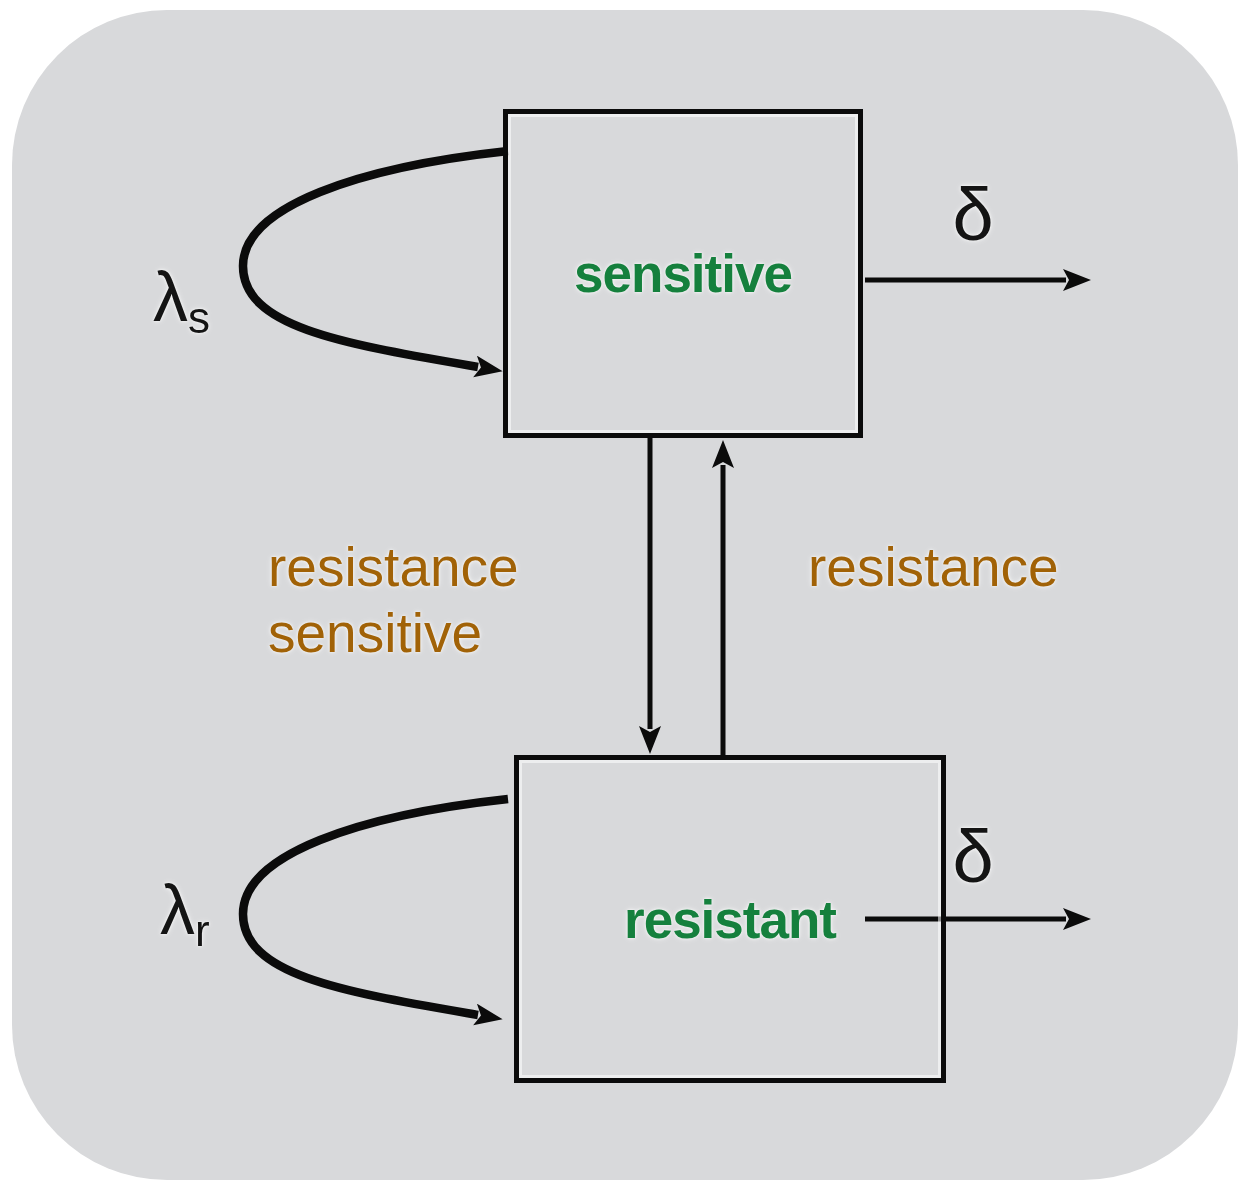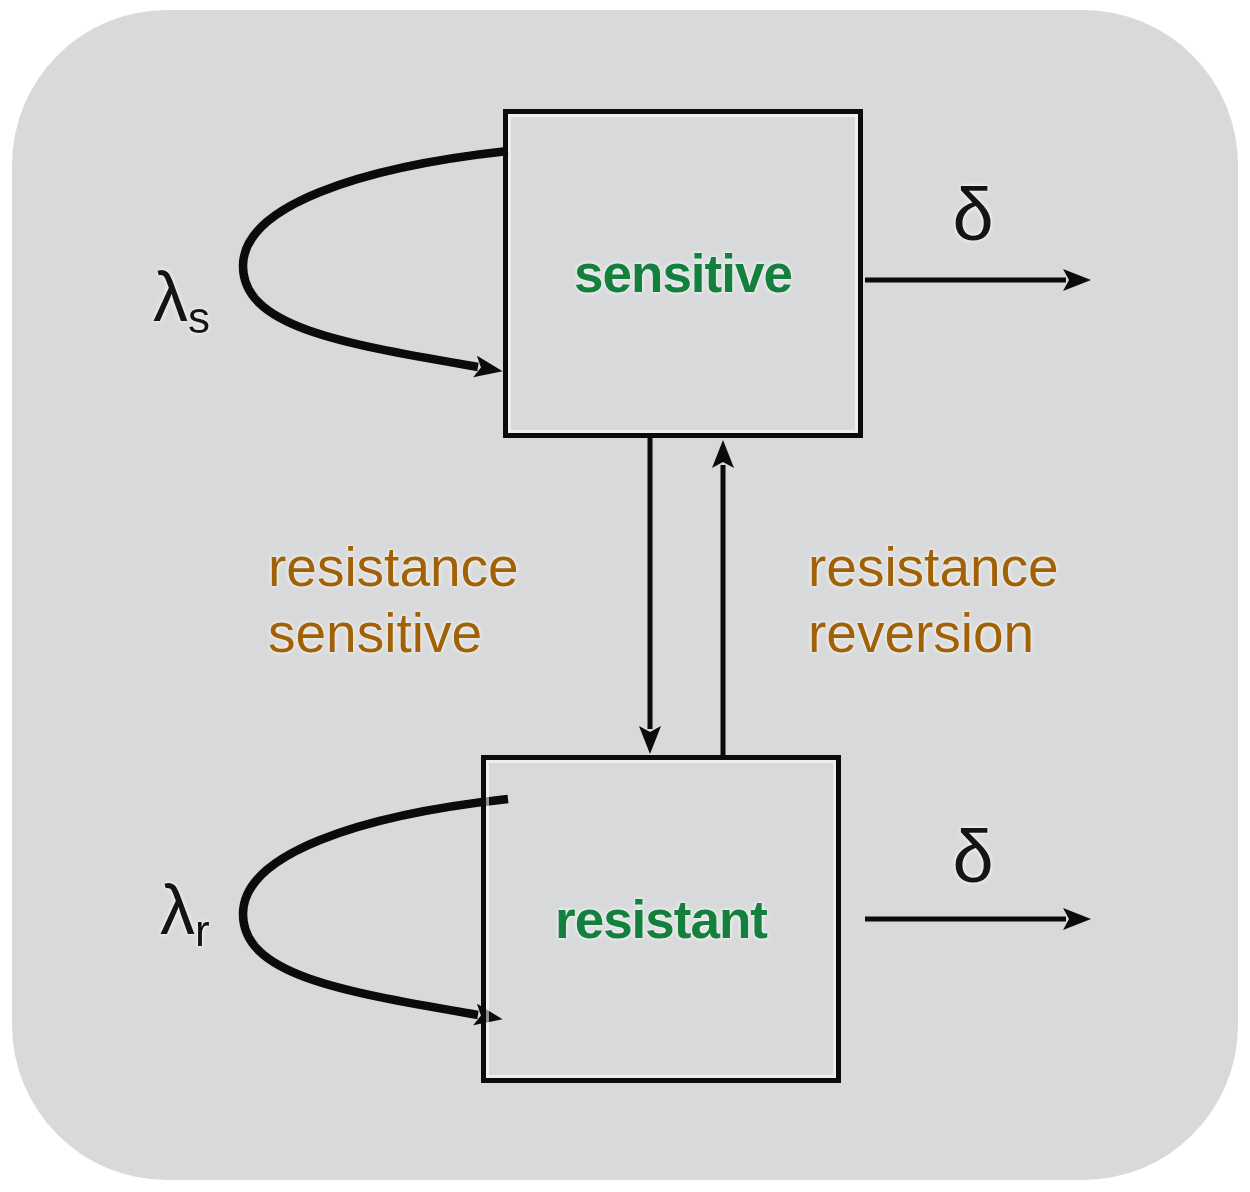--- a/index.html
+++ b/index.html
@@ -34,21 +34,21 @@
   .box {
     position: absolute;
     box-sizing: border-box;
     border: 5px solid #0b0b0b;
     box-shadow: inset 0 0 0 3px rgba(255,255,255,0.55);
     display: flex;
     align-items: center;
     justify-content: center;
   }
   .box-sensitive { left: 503px; top: 109px; width: 360px; height: 329px; }
-  .box-resistant { left: 481px; top: 755px; width: 360px; height: 328px; text-align: right; }
+  .box-resistant { left: 514px; top: 755px; width: 432px; height: 328px; text-align: right; }
   .box-label {
     font-size: 53px;
     letter-spacing: -1px;
     color: #15803d;
     text-shadow: 0 0 3px rgba(255,255,255,0.9), 0 0 6px rgba(255,255,255,0.6);
     white-space: nowrap;
     font-weight: bold;
   }
   .rate-label {
     position: absolute;
@@ -133,16 +133,15 @@
 
   <div class="rate-label delta delta-top">δ</div>
   <div class="rate-label delta delta-bottom">δ</div>
 
   <div class="transition-label evolution-label">
     <div>resistance</div>
     <div>sensitive</div>
   </div>
   <div class="transition-label reversion-label">
     <div>resistance</div>
-    <div>reversion</div>
   </div>
 
 </div>
 
 </body></html>

